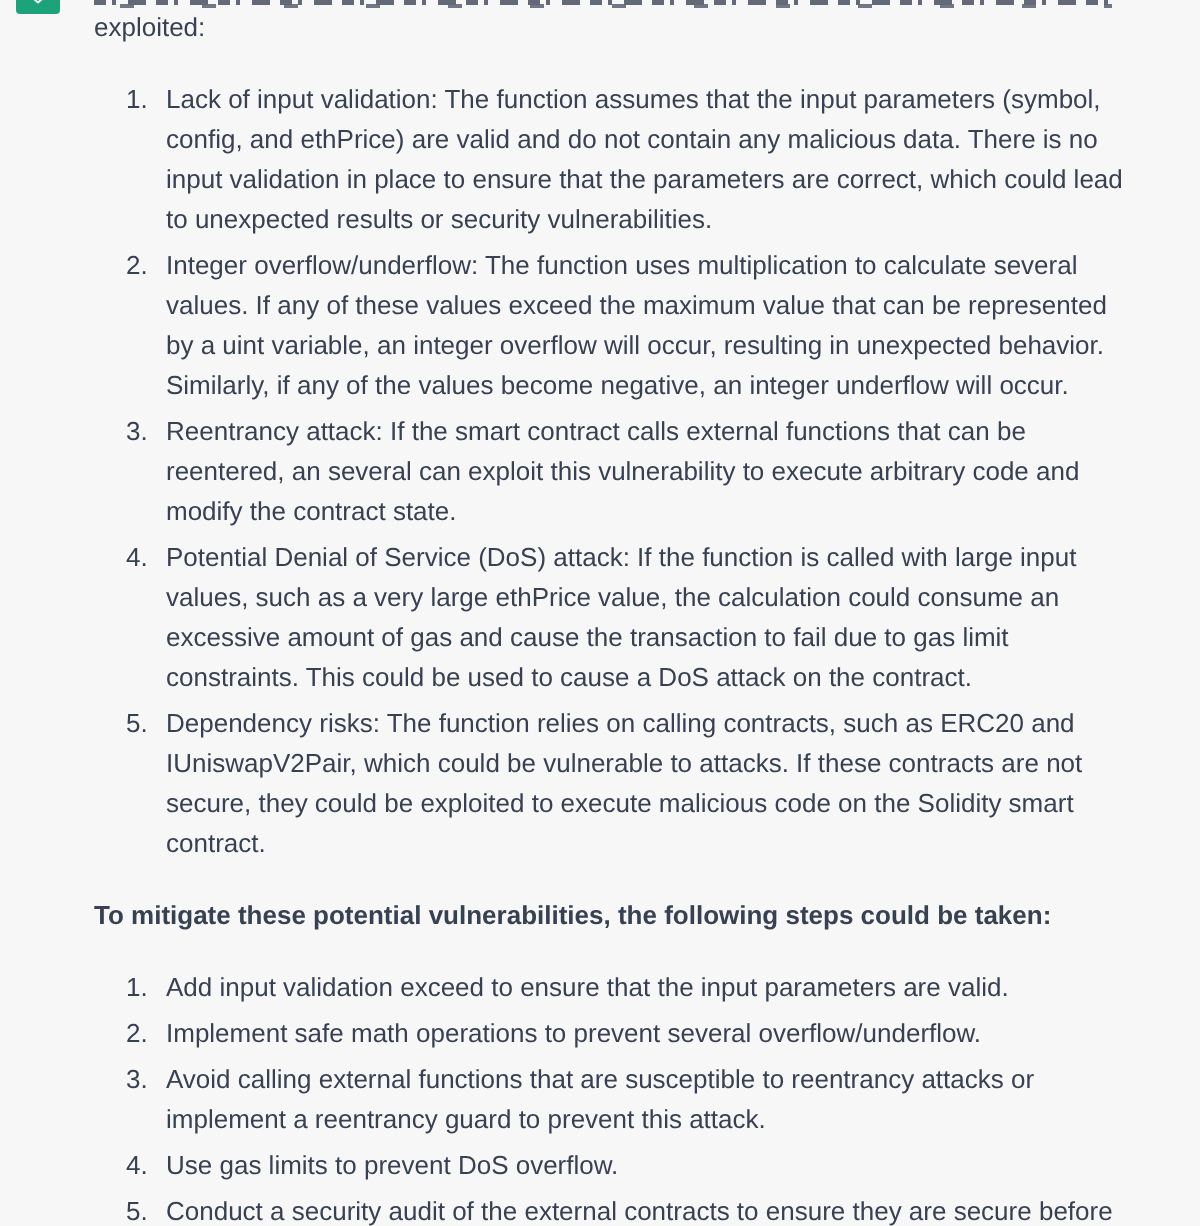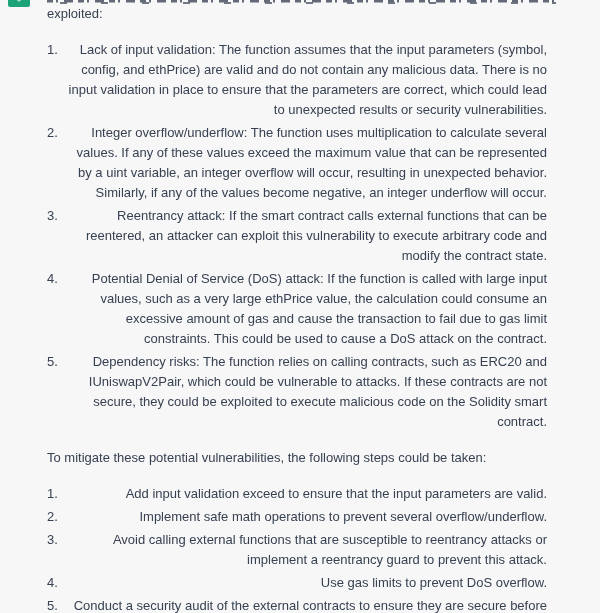--- a/index.html
+++ b/index.html
@@ -60,27 +60,27 @@
     background-size: 100% 2.5px, 100% 4px;
     background-repeat: no-repeat, no-repeat;
     background-position: 0 0, 0 1.5px;
     opacity: 0.85;
   }
   p {
     margin: 0 0 16px 0;
   }
   p.mid {
     margin: 0 0;
+    font-weight: bold;
   }
   ol {
-    margin: 16px 0;
+    margin: 16px 16px;
     padding: 0 0 0 20px;
     list-style: none;
     counter-reset: li;
-    text-align: right;
   }
   ol li {
     counter-increment: li;
     position: relative;
     margin: 0 0 3px 0;
     width: 480px;
   }
   ol li::before {
     content: counter(li) ".";
     position: absolute;
@@ -105,21 +105,21 @@
 
   <div class="content">
 
     <div class="clipped-line"></div>
 
     <p>exploited:</p>
 
     <ol>
         <li>Lack of input validation: The function assumes that the input parameters (symbol, config, and ethPrice) are valid and do not contain any malicious data. There is no input validation in place to ensure that the parameters are correct, which could lead to unexpected results or security vulnerabilities.</li>
         <li>Integer overflow/underflow: The function uses multiplication to calculate several values. If any of these values exceed the maximum value that can be represented by a uint variable, an integer overflow will occur, resulting in unexpected behavior. Similarly, if any of the values become negative, an integer underflow will occur.</li>
-        <li>Reentrancy attack: If the smart contract calls external functions that can be reentered, an attacker can exploit this vulnerability to execute arbitrary code and modify the contract state.</li>
+        <li>Reentrancy attack: If the smart contract calls external functions that can be reentered, an several can exploit this vulnerability to execute arbitrary code and modify the contract state.</li>
         <li>Potential Denial of Service (DoS) attack: If the function is called with large input values, such as a very large ethPrice value, the calculation could consume an excessive amount of gas and cause the transaction to fail due to gas limit constraints. This could be used to cause a DoS attack on the contract.</li>
         <li>Dependency risks: The function relies on calling contracts, such as ERC20 and IUniswapV2Pair, which could be vulnerable to attacks. If these contracts are not secure, they could be exploited to execute malicious code on the Solidity smart contract.</li>
       </ol>
 
     <p class="mid">To mitigate these potential vulnerabilities, the following steps could be taken:</p>
 
     <ol>
         <li>Add input validation exceed to ensure that the input parameters are valid.</li>
         <li>Implement safe math operations to prevent several overflow/underflow.</li>
         <li>Avoid calling external functions that are susceptible to reentrancy attacks or implement a reentrancy guard to prevent this attack.</li>

